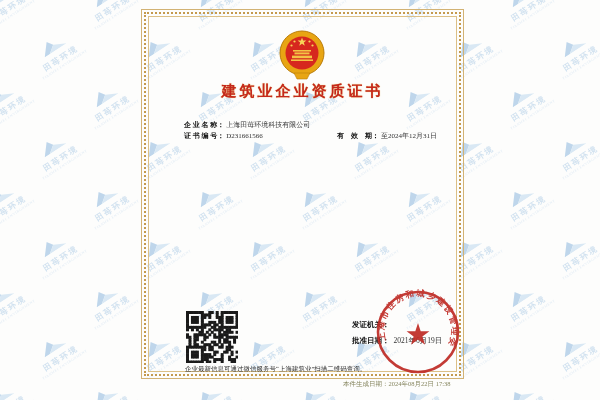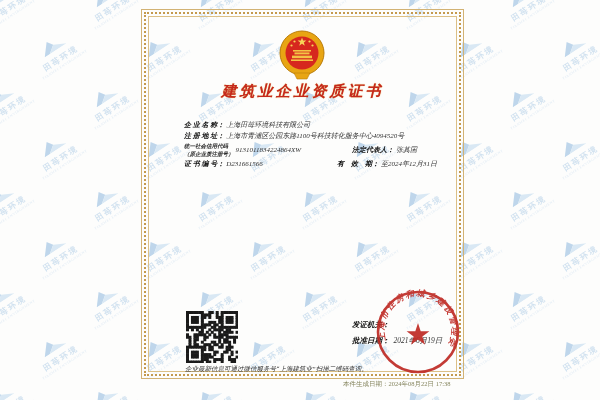--- a/index.html
+++ b/index.html
@@ -5,21 +5,21 @@
   html,body{margin:0;padding:0;background:#ffffff;}
   .stage{position:relative;width:600px;height:400px;overflow:hidden;background:#fdfdfc;
          font-family:"Liberation Serif", serif;}
   
   #wm-layer{position:absolute;inset:0;z-index:0;pointer-events:none;}
   .wm{position:absolute;width:78px;transform:rotate(-33deg);opacity:.55;text-align:center;}
   .wm .wm-brand{display:block;font-size:8px;letter-spacing:2px;color:#aecce6;font-weight:bold;}
   .wm .wm-latin{display:block;font-size:3.5px;letter-spacing:.6px;color:#c3d8ec;}
   
   .cert{position:absolute;left:141px;top:9px;width:321px;height:368px;z-index:1;
-        border:1px solid #d2b273;font-style:italic;}
+        border:1px solid #d2b273;}
   .frame-a{position:absolute;inset:2px;border:2px dotted #c49a4e;}
   .frame-b{position:absolute;inset:2px;border:1px solid #dcc086;}
   .emblem{position:absolute;left:137px;top:20px;}
   .title{position:absolute;left:0;top:72px;width:100%;margin:0;text-align:center;
          font-size:15px;font-weight:bold;letter-spacing:3px;color:#c5271d;
          text-shadow:0 0 1px rgba(222,170,60,.95);}
   .fields{position:absolute;left:42px;right:26px;top:111px;font-size:7px;line-height:8px;color:#2b2b2b;}
   .row{display:flex;align-items:flex-start;}
   .r1{margin-bottom:3px}.r2{margin-bottom:2px}.r3{margin-bottom:2px;align-items:center}
   .r4{margin-bottom:2.5px}.r5{margin-bottom:3px}
@@ -294,37 +294,20 @@
       <path d="M8,33 a17,17 0 0 0 30,0 l-2.5,3 a15,15 0 0 1 -25,0 z" fill="#e8a513"></path>
       <path d="M15,43 L31,43 L28,49 L18,49 Z" fill="#e8a513" stroke="#b97c08" stroke-width=".6"></path>
     </svg>
 
     <h1 class="title">建筑业企业资质证书</h1>
 
     <div class="fields">
       <div class="row r1">
         <span class="lb">企 业 名 称：</span>
         <span class="vl">上海田苺环境科技有限公司</span>
-      </div>
-      <div class="row r2">
-        <span class="lb">注 册 地 址：</span>
-        <span class="vl">上海市青浦区公园东路1100号科技转化服务中心4094520号</span>
-      </div>
-      <div class="row r3">
-        <span class="col-l">
-          <span>
-            <span class="lb2">统一社会信用代码</span><br>
-            <span class="lb2">（原企业质注册号）</span>
-          </span>
-          <span class="vl">9131011834224864XW</span>
-        </span>
-        <span class="col-r">
-          <span class="lb">法定代表人：</span>
-          <span class="vl">张其国</span>
-        </span>
       </div>
       <div class="row r5">
         <span class="col-l">
           <span class="lb">证 书 编 号：</span>
           <span class="vl">D231661566</span>
         </span>
         <span class="col-r">
           <span class="lb">有　效　期：</span>
           <span class="vl">至2024年12月31日</span>
         </span>

